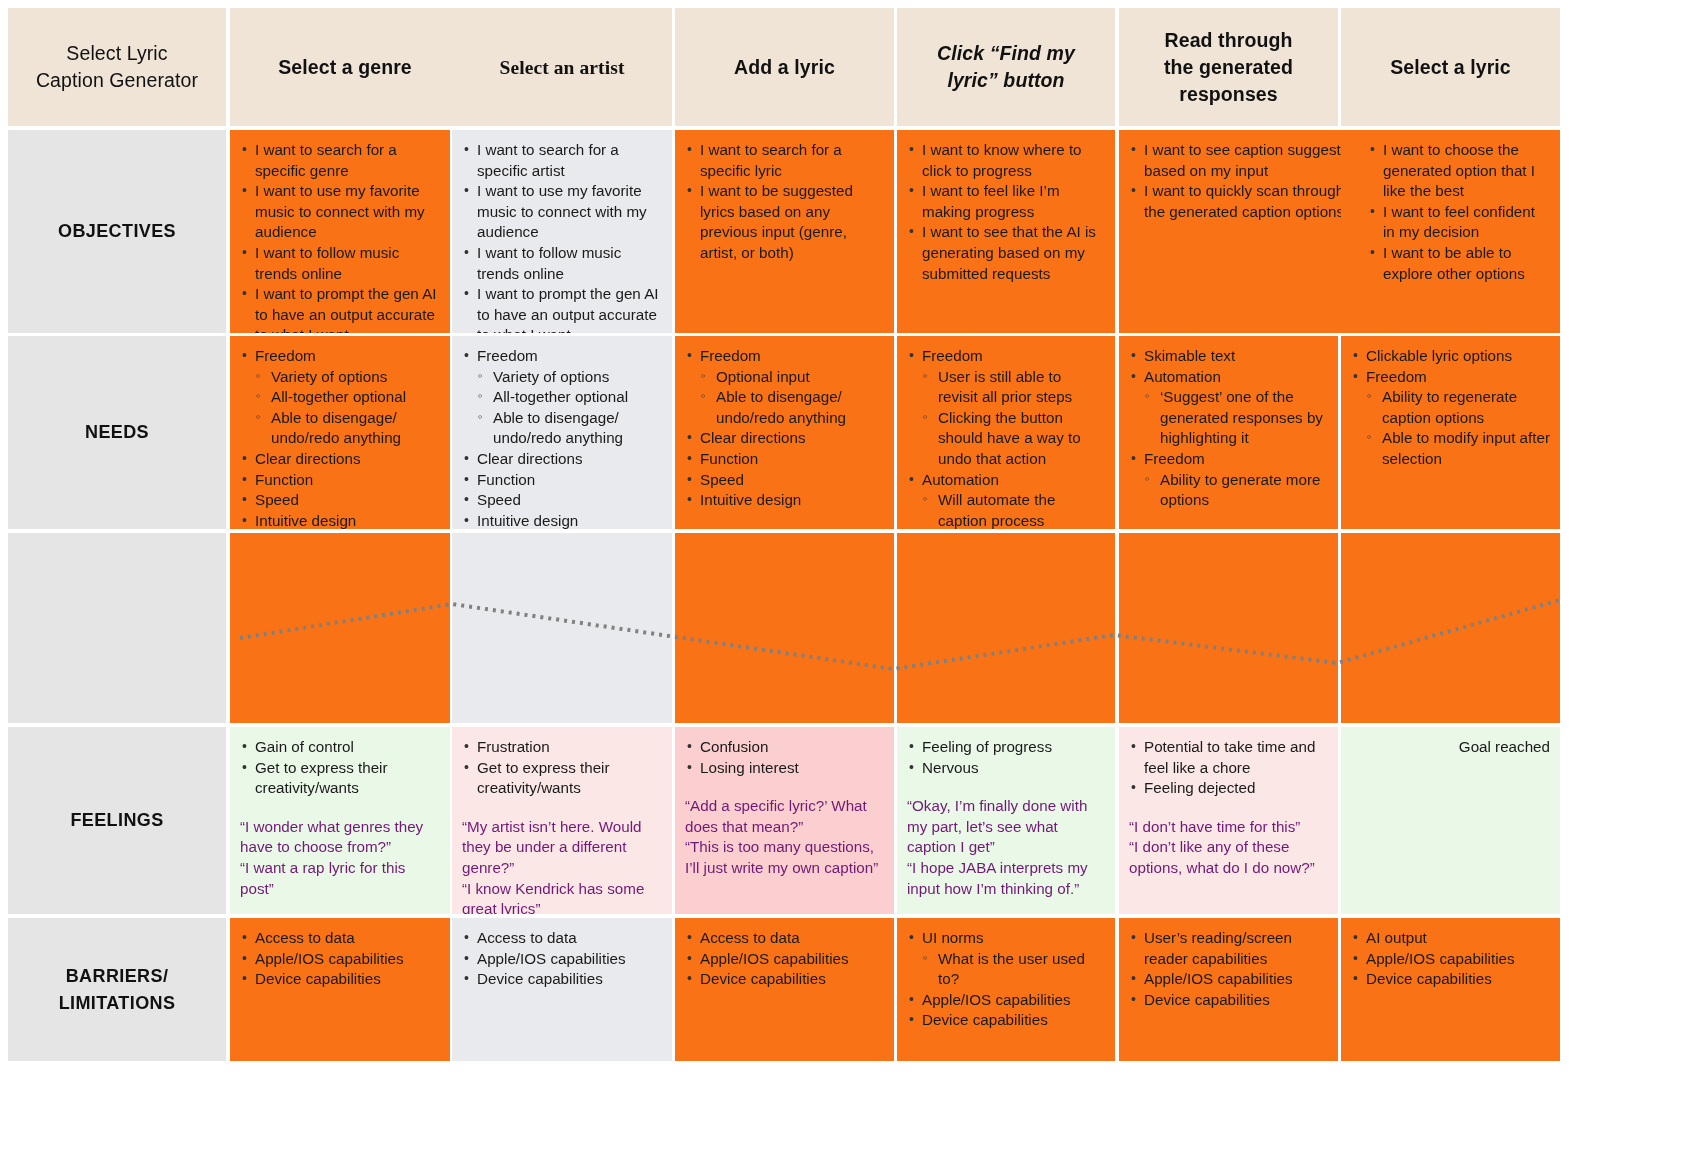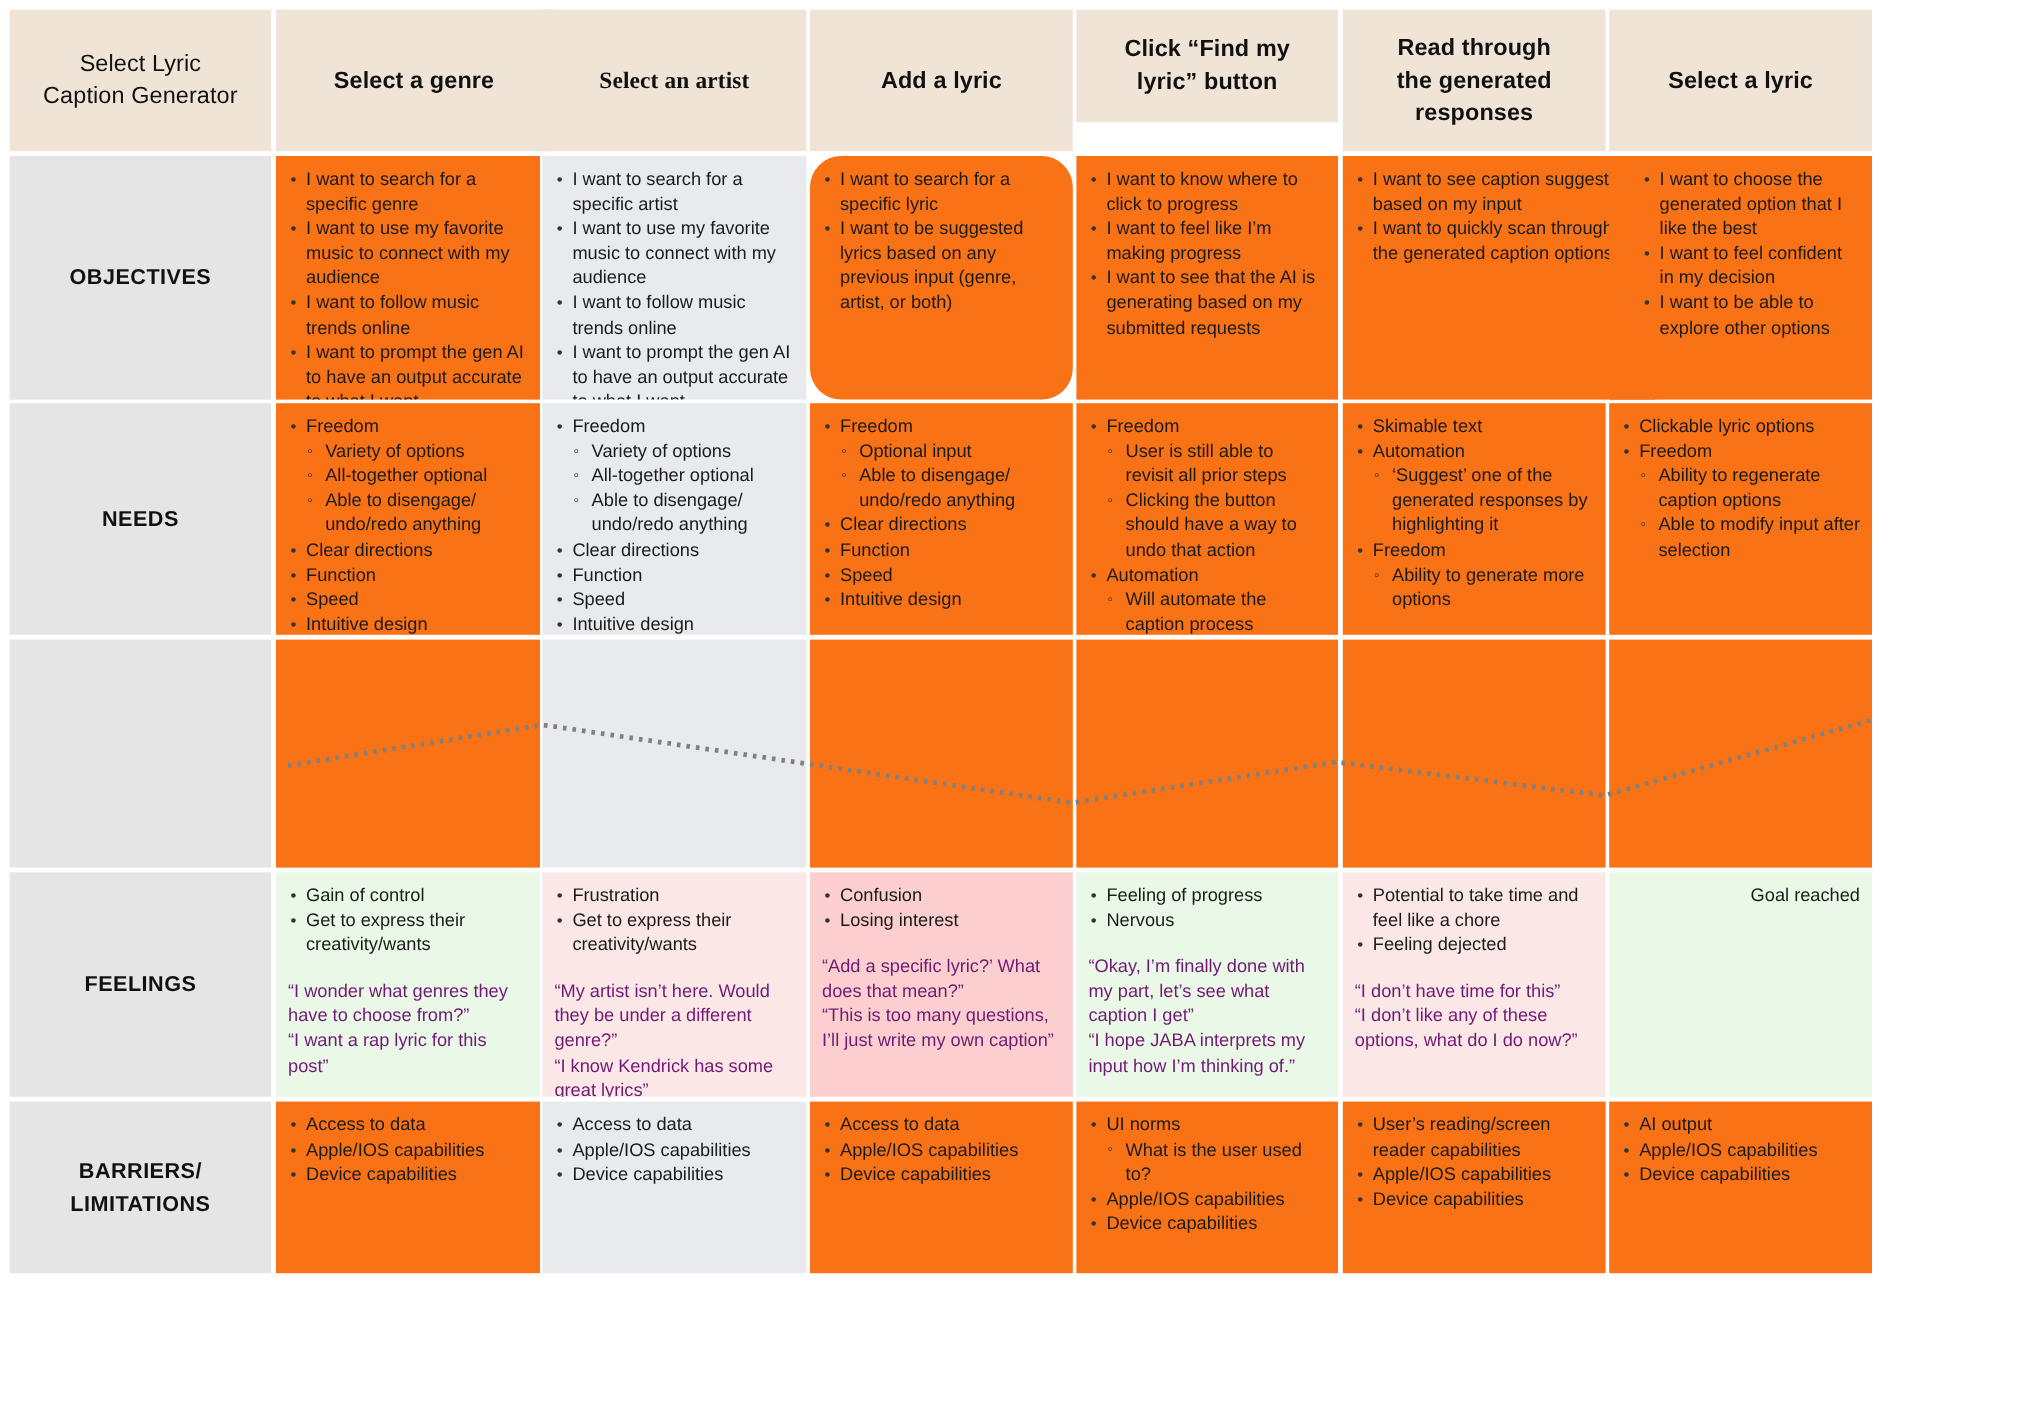--- a/index.html
+++ b/index.html
@@ -145,21 +145,21 @@
 
   <div class="cell hdr" style="left:230px; top:8px; width:230px; height:118px;">
     <div class="hdr-step">Select a genre</div>
   </div>
   <div class="cell hdr" style="left:452px; top:8px; width:220px; height:118px;font-family:Liberation Serif, serif;">
     <div class="hdr-step">Select an artist</div>
   </div>
   <div class="cell hdr" style="left:675px; top:8px; width:219px; height:118px;">
     <div class="hdr-step">Add a lyric</div>
   </div>
-  <div class="cell hdr" style="left:897px; top:8px; width:218px; height:94px;">
+  <div class="cell hdr" style="left:897px; top:8px; width:218px; height:118px;font-style:italic;">
     <div class="hdr-step">Click “Find my
 lyric” button</div>
   </div>
   <div class="cell hdr" style="left:1119px; top:8px; width:219px; height:118px;">
     <div class="hdr-step">Read through
 the generated
 responses</div>
   </div>
   <div class="cell hdr" style="left:1341px; top:8px; width:219px; height:118px;">
     <div class="hdr-step">Select a lyric</div>
@@ -191,21 +191,21 @@
       </ul>
     </div>
   <div class="cell pad c-gray2" style="left:452px;  top:130px; width:220px; height:203px;">
       <ul class="lst">
         <li><span>I want to search for a specific artist</span></li>
         <li><span>I want to use my favorite music to connect with my audience</span></li>
         <li><span>I want to follow music trends online</span></li>
         <li><span>I want to prompt the gen AI to have an output accurate to what I want</span></li>
       </ul>
     </div>
-  <div class="cell pad c-gray" style="left:675px;  top:130px; width:219px; height:203px;border-radius:26px;">
+  <div class="cell pad c-gray" style="left:675px;  top:130px; width:219px; height:203px;">
       <ul class="lst">
         <li><span>I want to search for a specific lyric</span></li>
         <li><span>I want to be suggested lyrics based on any previous input (genre, artist, or both)</span></li>
       </ul>
     </div>
   <div class="cell pad c-gray" style="left:897px;  top:130px; width:218px; height:203px;">
       <ul class="lst">
         <li><span>I want to know where to click to progress</span></li>
         <li><span>I want to feel like I’m making progress</span></li>
         <li><span>I want to see that the AI is generating based on my submitted requests</span></li>

